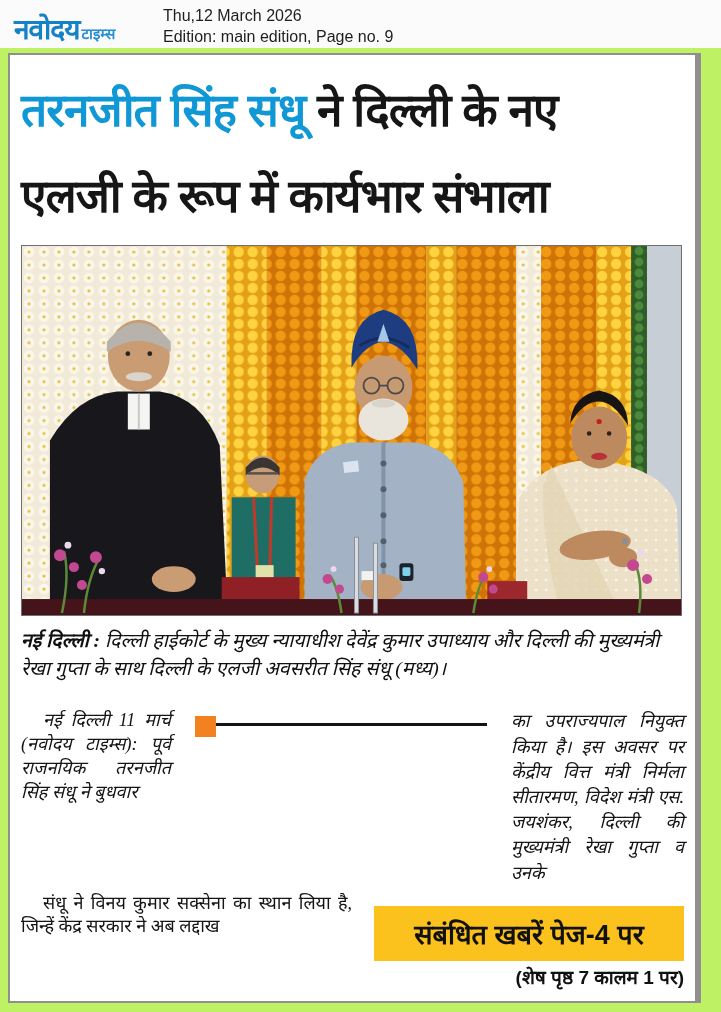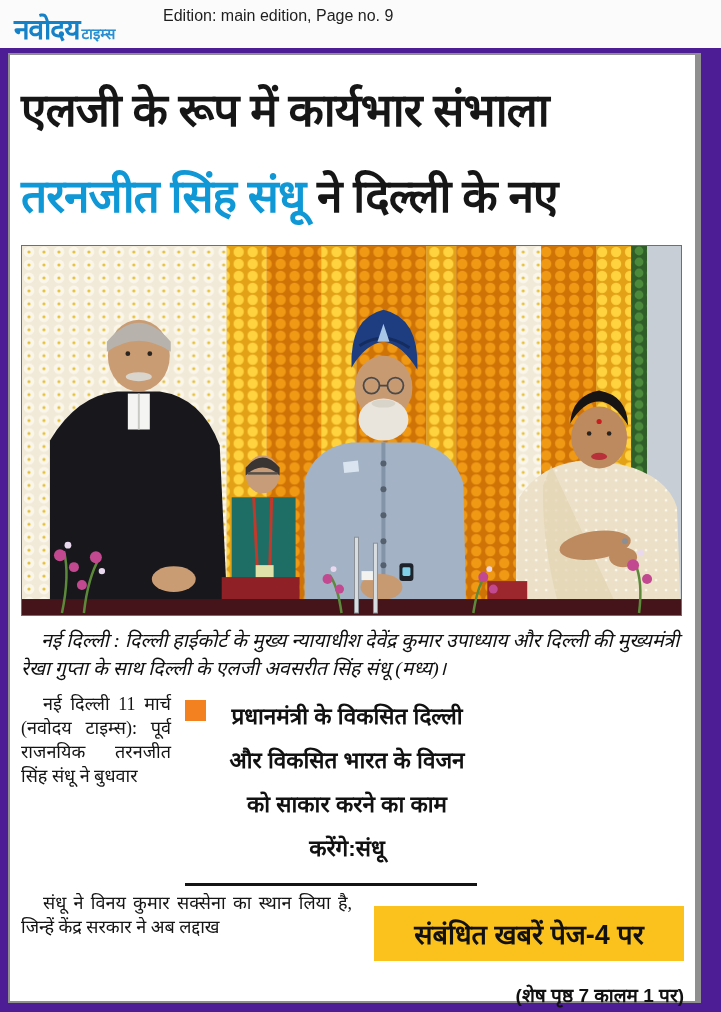--- a/index.html
+++ b/index.html
@@ -1,17 +1,17 @@
 <!DOCTYPE html>
 <html><head>
 <meta charset="utf-8">
 <style>
   * { margin:0; padding:0; box-sizing:border-box; }
   html,body { width:721px; height:1012px; background:#ffffff; font-family:"Liberation Sans", sans-serif; }
-  .page { position:relative; width:721px; height:1012px; background:#4c1d95; overflow:hidden; }
+  .page { position:relative; width:721px; height:1012px; background:#bef264; overflow:hidden; }
 
   
   .masthead { position:absolute; top:0; left:0; width:721px; height:48px; background:#fbfbfb; }
   .logo { position:absolute; left:14px; top:9px; cursor:pointer; white-space:nowrap; }
   .logo-main { font-size:28px; font-weight:900; color:#1581c6; letter-spacing:-1px; }
   .logo-sub { font-size:15px; font-weight:700; color:#2b90d1; margin-left:2px; }
   .dateline { position:absolute; left:163px; top:5px; font-size:16px; color:#1e1e1e; line-height:1.32; }
 
   
   .frame { position:absolute; left:8px; top:53px; width:693px; height:950px;
@@ -22,59 +22,60 @@
               color:#161616; line-height:86px; white-space:nowrap; }
   .hl-blue { color:#0f98d5; }
 
   
   .photo-wrap { margin-top:6px; width:661px; height:371px; border:1px solid #6f6f6f; background:#d8c49a; }
   .photo-wrap svg { width:100%; height:100%; display:block; }
 
   
   .caption { margin-top:11px; font-family:"Liberation Serif", serif; font-style:italic;
              font-size:19.5px; line-height:1.42; color:#101010; text-align:left; }
-  .caption b { font-weight:400;margin-left:20px; }
-
-  
-  .body-rowA { display:grid; grid-template-columns:150px 292px 1fr; column-gap:14px; margin-top:11px; }
+  .caption b { font-weight:700; }
+
+  
+  .body-rowA { display:grid; grid-template-columns:150px 292px 1fr; column-gap:24px; margin-top:27px;font-style:italic; }
   .body-rowB { display:grid; grid-template-columns:1fr 310px; column-gap:22px; margin-top:6px; }
   .news-text { font-family:"Liberation Serif", serif; font-size:18px; line-height:1.32;
                text-align:justify; color:#141414; }
   .indent { text-indent:22px; }
   .subhead-block { position:relative; padding:2px 0 12px 32px; border-bottom:3px solid #141414; align-self:start; }
   .subhead-bullet { position:absolute; left:0; top:7px; width:21px; height:21px; background:#f48120; }
   .subhead-text { font-weight:700; font-size:22.5px; line-height:1.95; color:#111; text-align:center; }
   .colC { line-height:1.4; }
   .left-flow p + p { margin-top:2px; }
   .right-flow { position:relative; }
   .jump-line { position:absolute; right:0; top:72px; font-weight:700; font-size:19px; color:#111;
-               font-family:"Liberation Sans", sans-serif; white-space:nowrap;margin-top:18px; }
+               font-family:"Liberation Sans", sans-serif; white-space:nowrap; }
   .related-banner { margin-top:14px; height:55px; background:#fbc21d; display:flex;
                     align-items:center; justify-content:center; font-weight:700; font-size:27px;
                     color:#111; white-space:nowrap; }
 </style>
 </head>
 <body>
 
 <div class="page">
 
   <div class="masthead">
     <div class="logo">
       <span class="logo-main">नवोदय</span><span class="logo-sub">टाइम्स</span>
     </div>
     <div class="dateline">
+      <div>Thu,12 March 2026</div>
       <div>Edition: main edition, Page no. 9</div>
     </div>
   </div>
 
   <div class="frame">
 
     <div class="headline">
+      <div><span class="hl-blue">तरनजीत सिंह संधू</span><span> ने दिल्ली के नए</span></div>
       <div>एलजी के रूप में कार्यभार संभाला</div>
-      <div><span class="hl-blue">तरनजीत सिंह संधू</span><span> ने दिल्ली के नए</span></div>
     </div>
 
     <div class="photo-wrap">
       <svg viewBox="0 0 660 370" preserveAspectRatio="none">
         <defs>
           <pattern id="gW" width="15" height="13" patternUnits="userSpaceOnUse">
             <rect width="15" height="13" fill="#f1ead8"></rect>
             <circle cx="7" cy="6" r="5.4" fill="#fbf6ea"></circle>
             <circle cx="7" cy="6" r="1.6" fill="#e5c13b"></circle>
           </pattern>
@@ -207,22 +208,22 @@
     </div>
 
     <div class="caption">
       <b>नई दिल्ली :</b><span> दिल्ली हाईकोर्ट के मुख्य न्यायाधीश देवेंद्र कुमार उपाध्याय और दिल्ली की मुख्यमंत्री रेखा गुप्ता के साथ दिल्ली के एलजी अवसरीत सिंह संधू (मध्य)।</span>
     </div>
 
     <div class="body-rowA">
       <p class="news-text indent">नई दिल्ली 11 मार्च (नवोदय टाइम्स): पूर्व राजनयिक तरनजीत सिंह संधू ने बुधवार</p>
       <div class="subhead-block">
         <span class="subhead-bullet"></span>
-        <div class="subhead-text">प्रधानमंत्री के विकसित दिल्ली और विकसित भारत के विजन को साकार करने का काम करेंगे:संधू</div>
       </div>
+      <p class="news-text colC">का उपराज्यपाल नियुक्त किया है। इस अवसर पर केंद्रीय वित्त मंत्री निर्मला सीतारमण, विदेश मंत्री एस. जयशंकर, दिल्ली की मुख्यमंत्री रेखा गुप्ता व उनके</p>
     </div>
 
     <div class="body-rowB">
       <div class="left-flow">
         <p class="news-text indent">संधू ने विनय कुमार सक्सेना का स्थान लिया है, जिन्हें केंद्र सरकार ने अब लद्दाख</p>
       </div>
       <div class="right-flow">
         <div class="jump-line">(शेष पृष्ठ 7 कालम 1 पर)</div>
         <div class="related-banner">संबंधित खबरें पेज-4 पर</div>
       </div>

